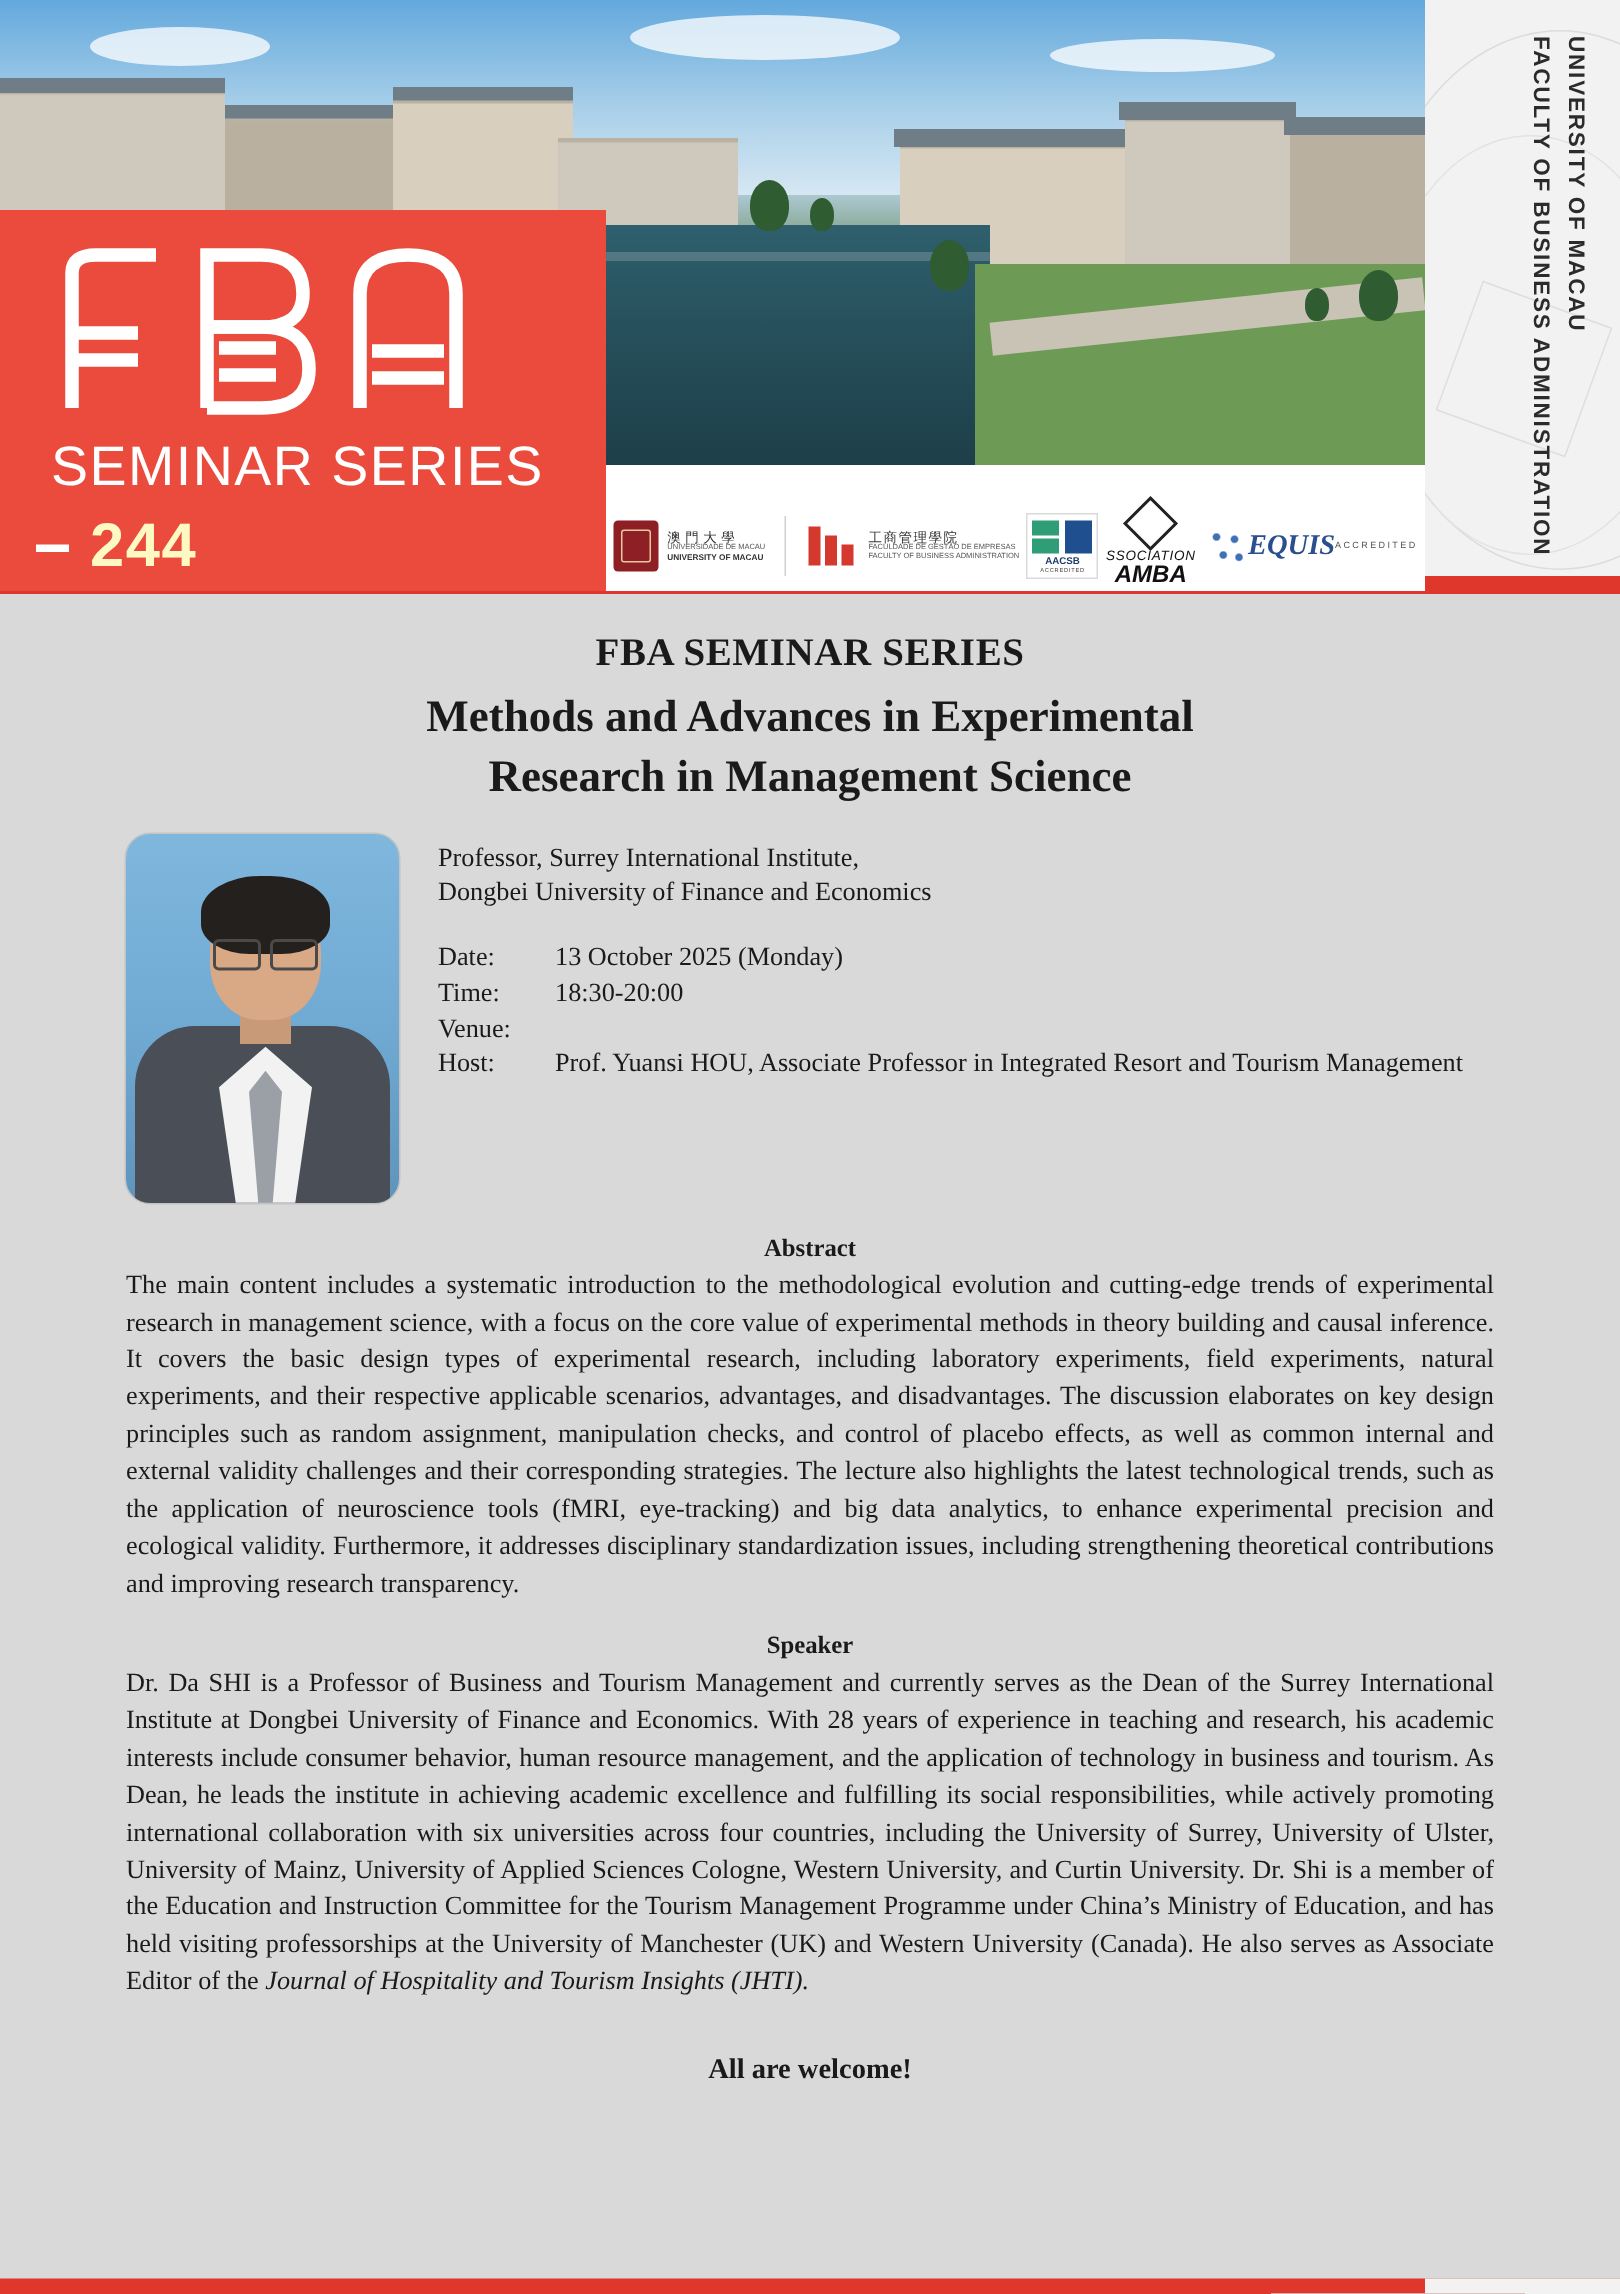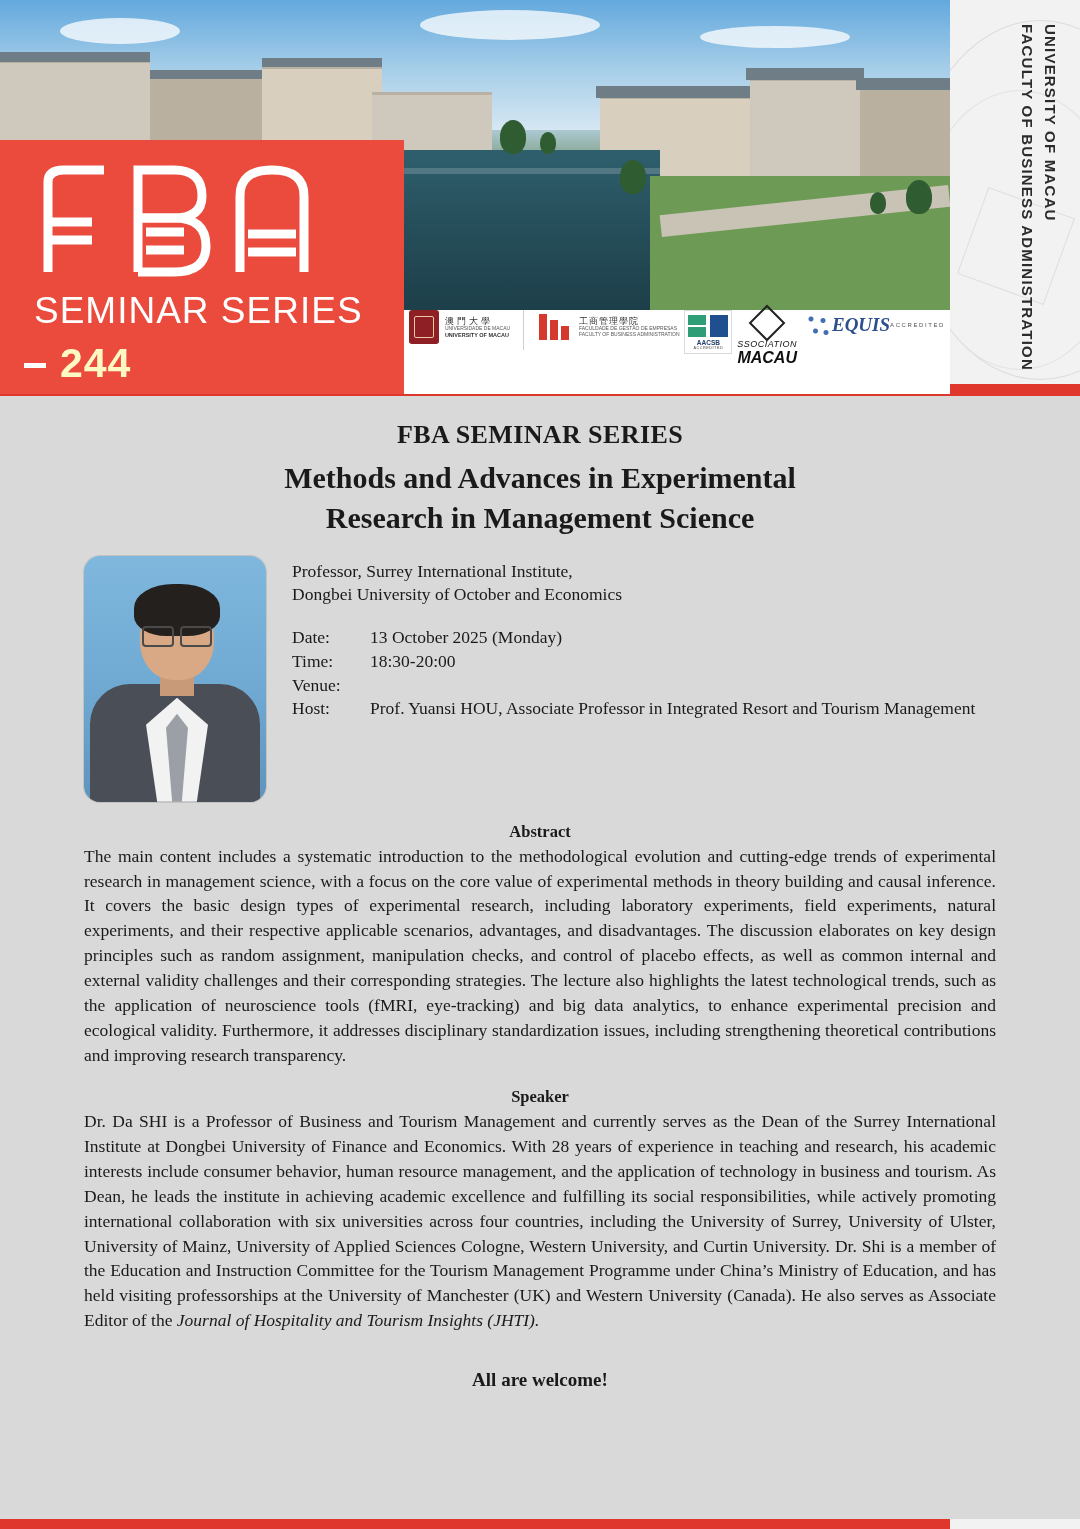--- a/index.html
+++ b/index.html
@@ -87,21 +87,21 @@
     width:22px; height:5px; background:#ffffff; display:block; margin-top:4px;
   }
   .issue-num {
     font-family:Liberation Sans, sans-serif;
     font-weight:bold; color:#fef9c3; font-size:41px; letter-spacing:1px;
   }
 
   
   .accr {
     position:absolute; left:404px; top:310px; width:546px; height:108px;
-    background:#ffffff; display:flex; align-items:flex-start; justify-content:space-evenly;
+    background:#ffffff; display:flex; align-items:center; justify-content:space-evenly;
   }
   .accr-item { display:flex; align-items:center; }
   .um-logo { display:flex; align-items:center; gap:6px; }
   .um-seal {
     width:30px;height:34px;border-radius:3px;
     background:#8e1f25; position:relative;
   }
   .um-seal:after{
     content:""; position:absolute; left:5px; top:6px; right:5px; bottom:6px;
     border:1px solid #e8c9a0; border-radius:2px;
@@ -351,21 +351,21 @@
       </div>
     </div>
     <div class="accr-item aacsb">
       <div class="aacsb-mark"></div>
       <div class="aacsb-txt">AACSB</div>
       <div class="aacsb-sub">ACCREDITED</div>
     </div>
     <div class="accr-item amba">
       <div class="amba-dia"></div>
       <div class="amba-t1">SSOCIATION</div>
-      <div class="amba-t2">MACAU</div>
+      <div class="amba-t2">AMBA</div>
     </div>
     <div class="accr-item equis">
       <div class="equis-net"></div>
       <div class="equis-t1">EQUIS</div>
       <div class="equis-t2">ACCREDITED</div>
     </div>
   </div>
 
   <div class="sidebar">
     <div class="arcs"></div>
@@ -393,21 +393,21 @@
       <div class="p-tie"></div>
       <div class="p-neck"></div>
       <div class="p-head"></div>
       <div class="p-hair"></div>
       <div class="p-glasses"></div>
     </div>
 
     <div class="speaker-info">
       <div class="sp-affil">
         <span>Professor, Surrey International Institute,</span><br>
-        <span>Dongbei University of October and Economics</span>
+        <span>Dongbei University of Finance and Economics</span>
       </div>
 
       <div class="details">
         <div class="row">
           <span class="lbl">Date:</span>
           <span class="val">13 October 2025 (Monday)</span>
         </div>
         <div class="row">
           <span class="lbl">Time:</span>
           <span class="val">18:30-20:00</span>

